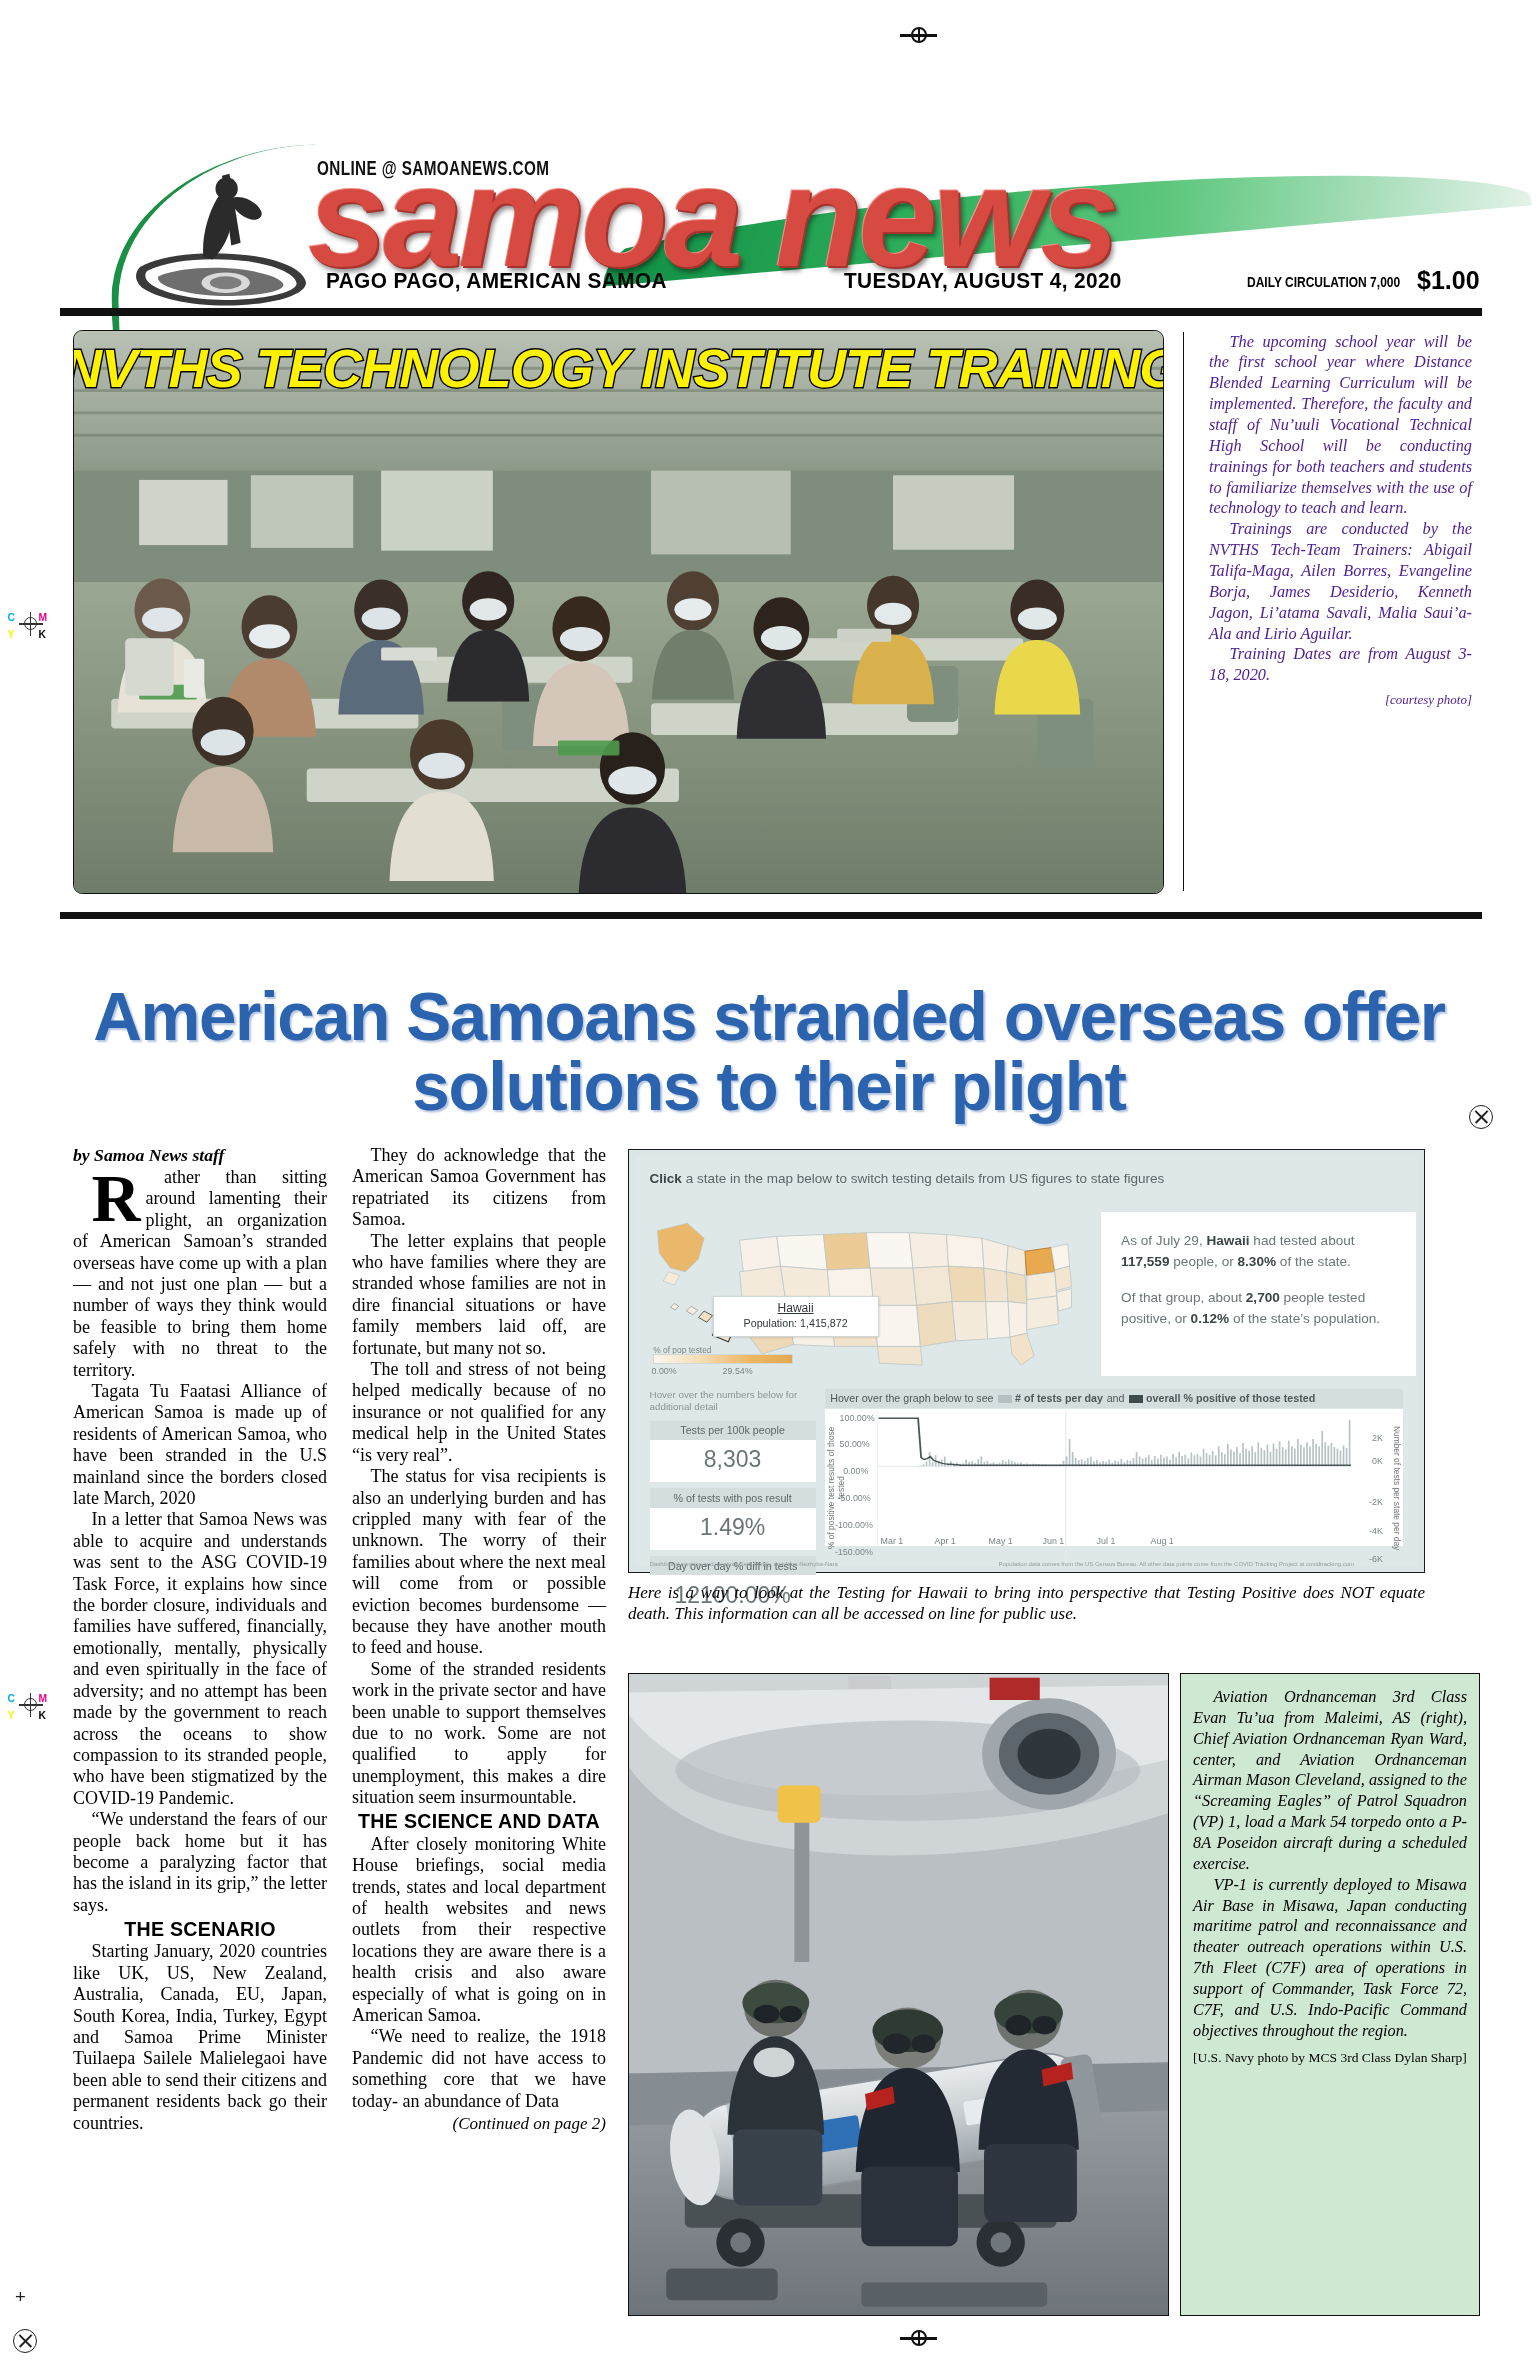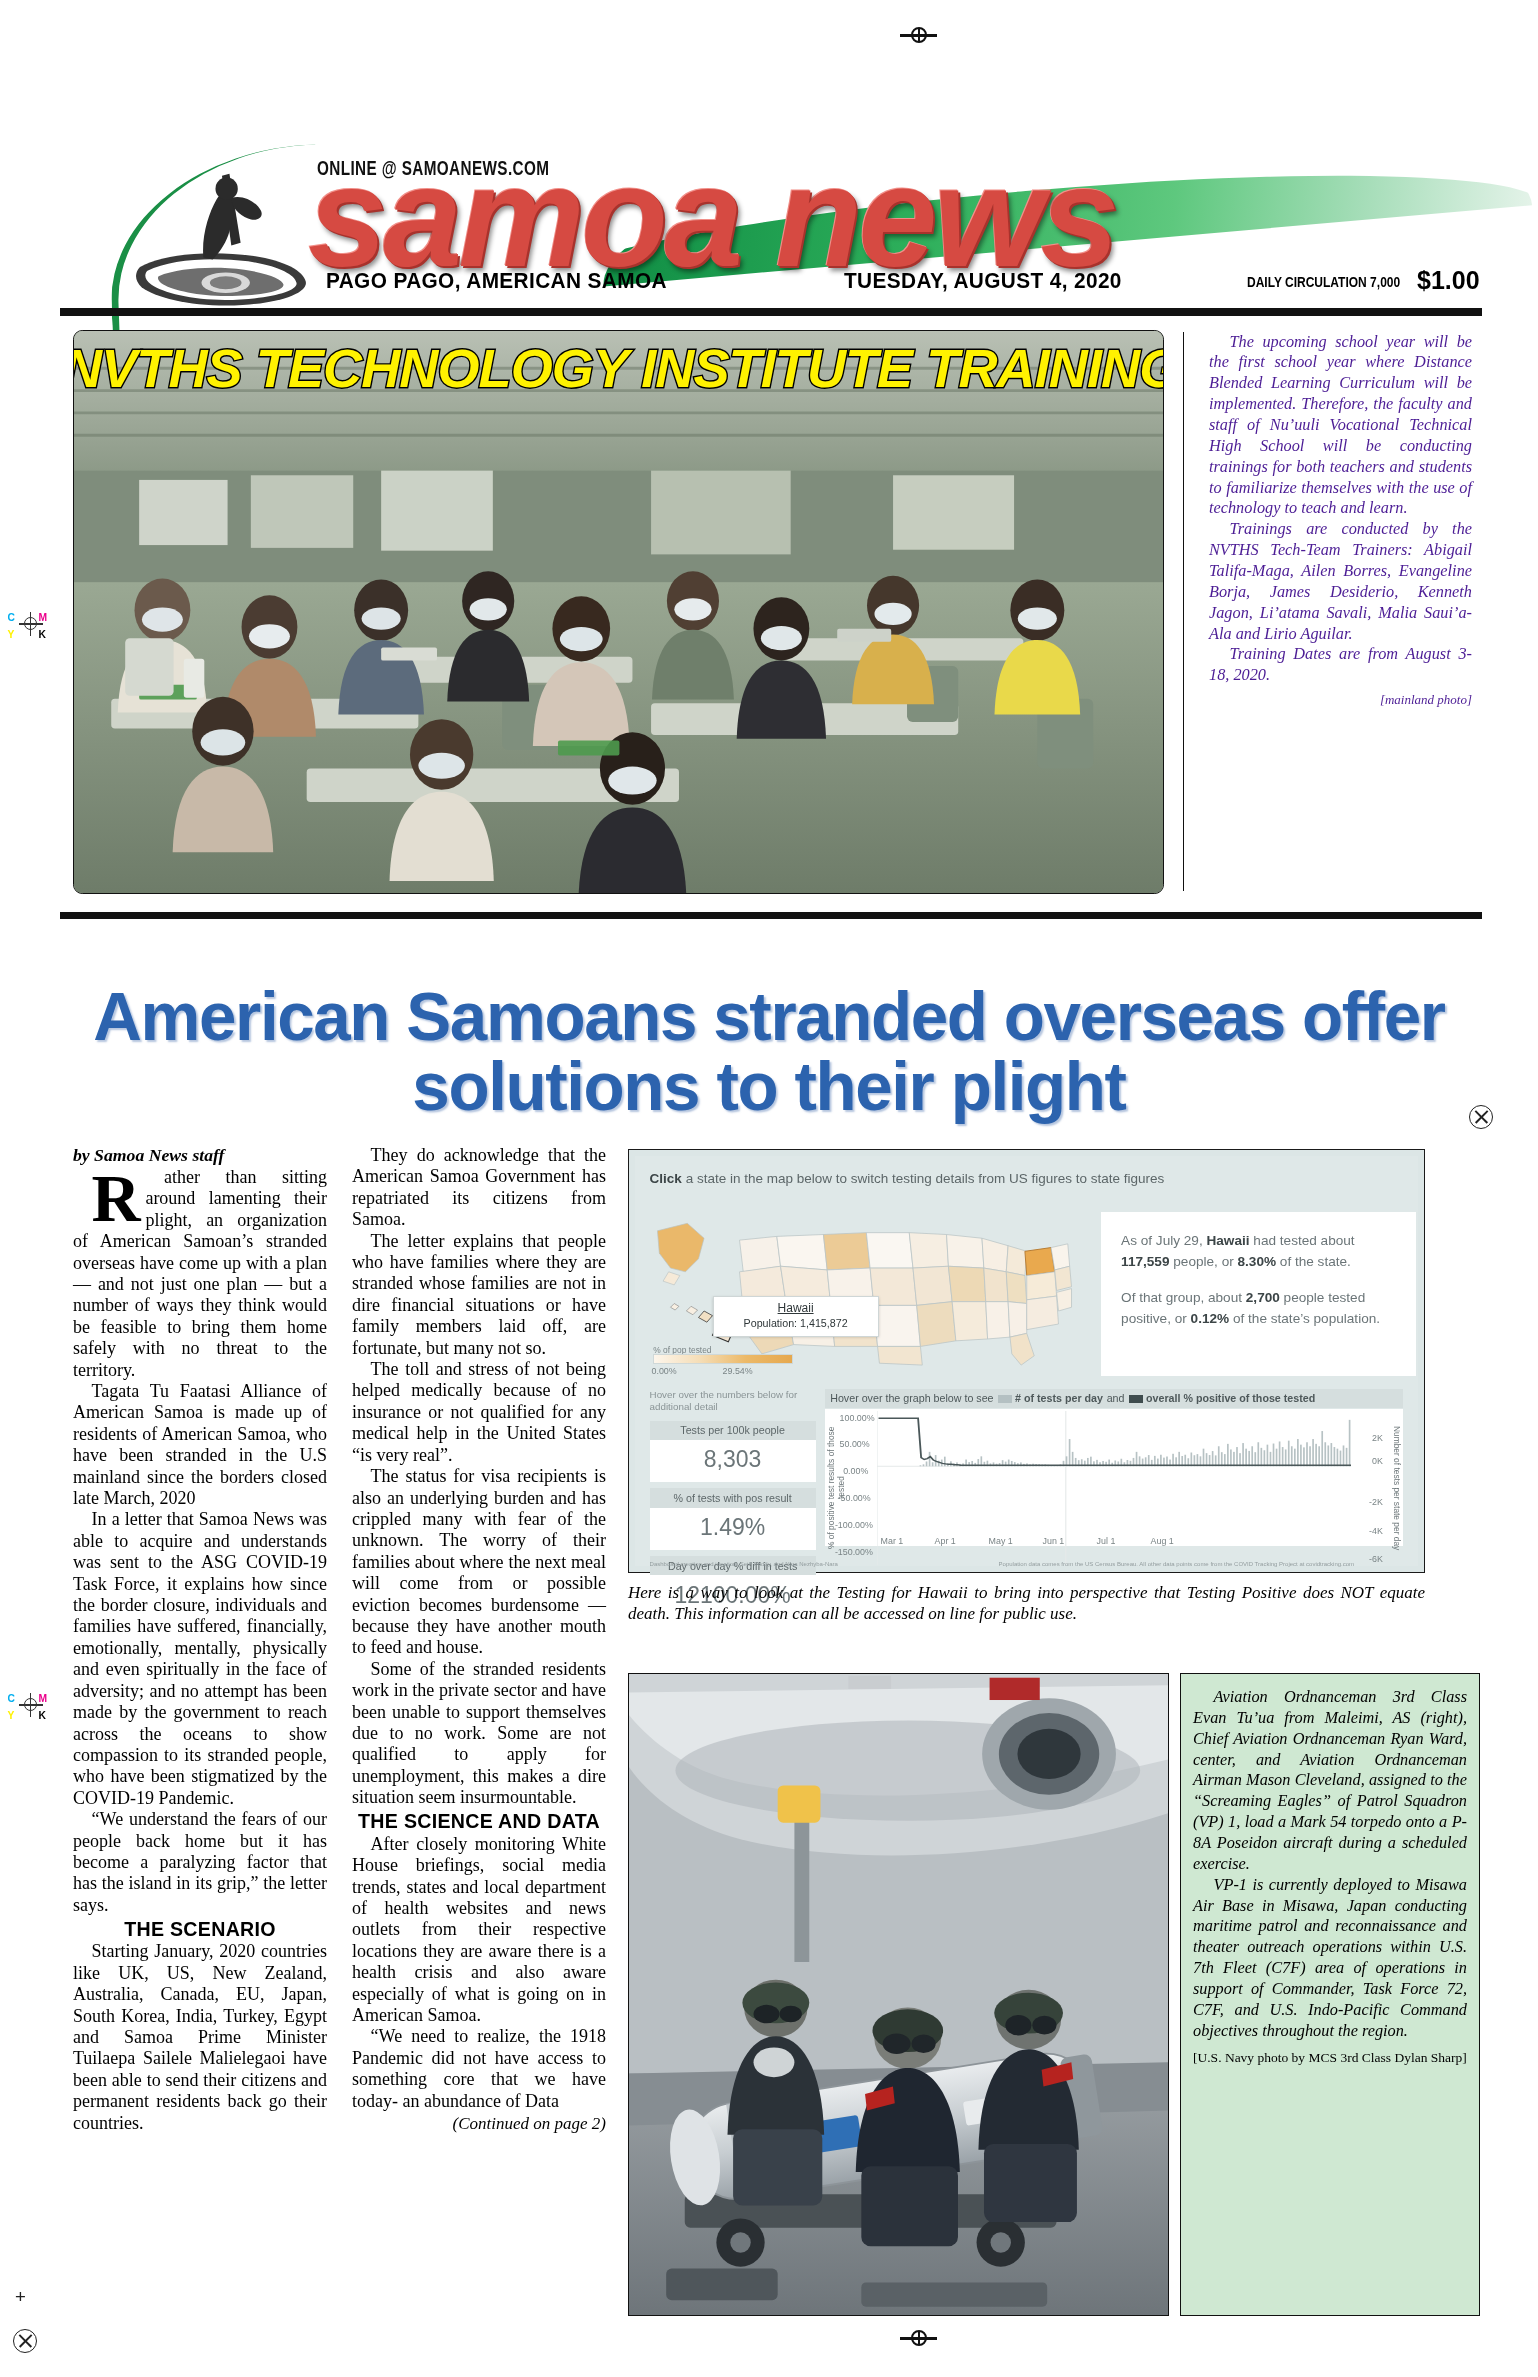--- a/index.html
+++ b/index.html
@@ -429,21 +429,21 @@
       <rect x="55" y="330" width="52" height="62" rx="5" fill="#d5d9d0"></rect>
       <rect x="118" y="352" width="22" height="42" rx="3" fill="#e8eae4"></rect>
     </svg>
     <div class="banner-overlay">NVTHS TECHNOLOGY INSTITUTE TRAINING</div>
   </div>
 
   <div class="feature-caption">
     <p>The upcoming school year will be the first school year where Distance Blended Learning Curriculum will be implemented. Therefore, the faculty and staff of Nu’uuli Vocational Technical High School will be conducting trainings for both teachers and students to familiarize themselves with the use of technology to teach and learn.</p>
     <p>Trainings are conducted by the NVTHS Tech-Team Trainers: Abigail Talifa-Maga, Ailen Borres, Evangeline Borja, James Desiderio, Kenneth Jagon, Li’atama Savali, Malia Saui’a-Ala and Lirio Aguilar.</p>
     <p>Training Dates are from August 3-18, 2020.</p>
-    <p class="photo-credit">[mainland photo]</p>
+    <p class="photo-credit">[courtesy photo]</p>
   </div>
 </div>
 
 <div class="rule-thick" style="top:912px; height:6.5px;"></div>
 
 <h1 id="mainhead">American Samoans stranded overseas offer solutions to their plight</h1>
 
 <div class="bodycol" id="col1">
   <p class="byline">by Samoa News staff</p>
   <p class="dropcap-para">Rather than sitting around lamenting their plight, an organization of American Samoan’s stranded overseas have come up with a plan — and not just one plan — but a number of ways they think would be feasible to bring them home safely with no threat to the territory.</p>

